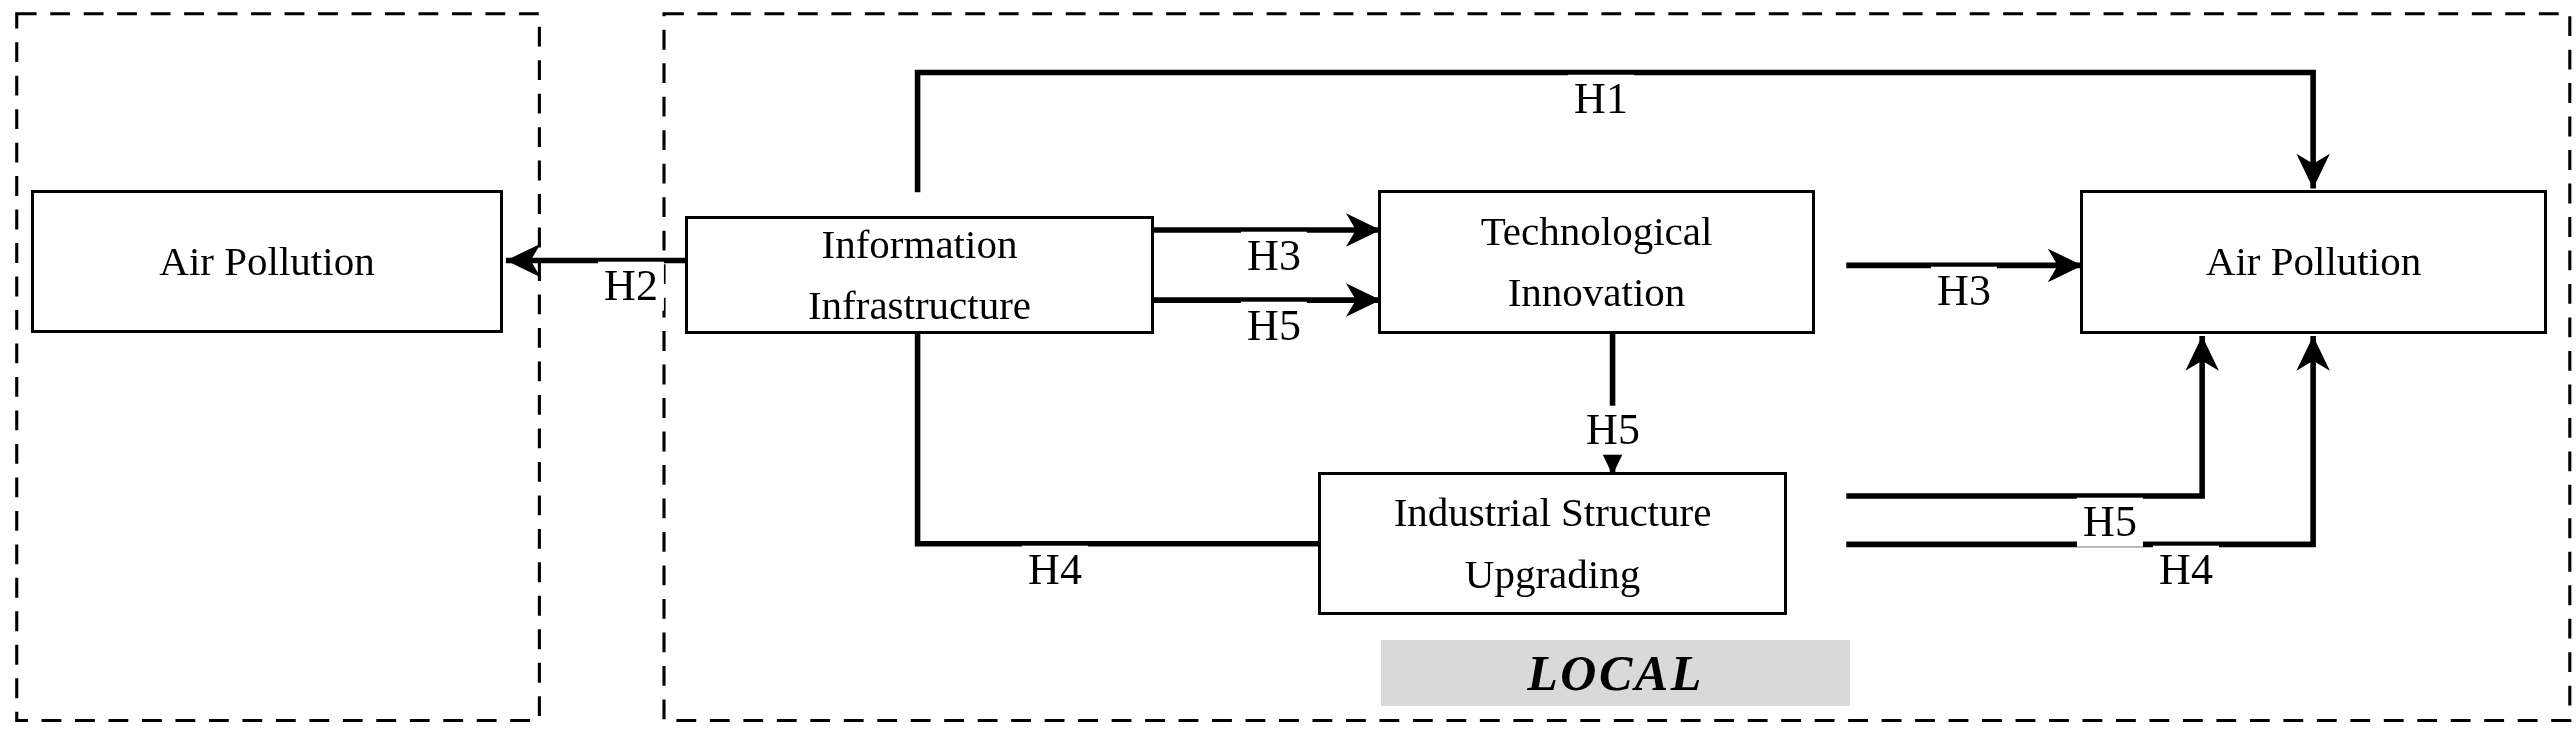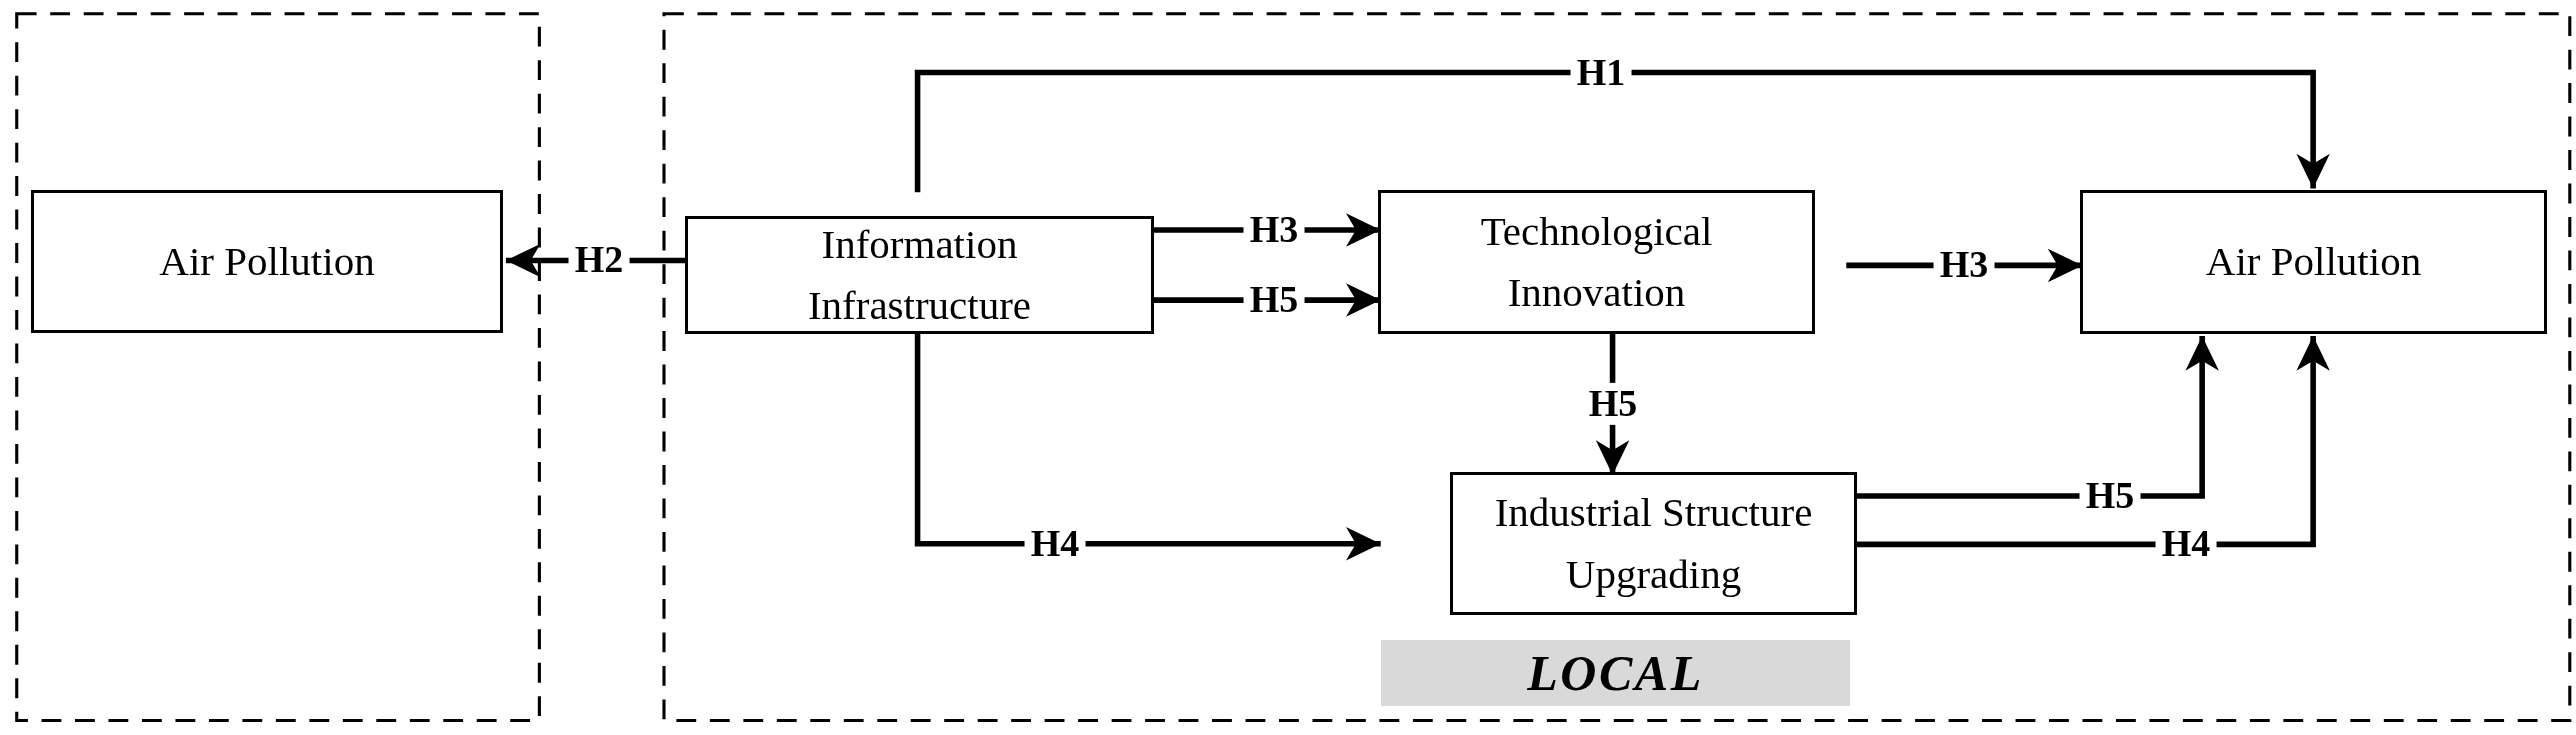--- a/index.html
+++ b/index.html
@@ -33,36 +33,37 @@
     font-size: 41px;
     line-height: 1.5;
     color: #000000;
     white-space: pre-line;
     z-index: 2;
   }
   #n-ap-neighbor { left: 31px;   top: 190px; width: 472px; height: 143px; }
   #n-ii          { left: 685px; top: 190px; width: 469px; height: 118px; margin-top: 26px; }
   #n-ti          { left: 1378px; top: 190px; width: 437px; height: 144px; }
   #n-ap-local    { left: 2080px; top: 190px; width: 467px; height: 144px; }
-  #n-isu         { left: 1450px; top: 472px; width: 407px; height: 143px; }
+  #n-isu         { left: 1318px; top: 472px; width: 469px; height: 143px; }
 
   .elabel {
     position: absolute;
     transform: translate(-50%, -50%);
     background: #ffffff;
     padding: 1.2px 6.2px;
-    font-size: 38px;
-    font-weight: bold;
+    font-size: 44px;
+    font-weight: normal;
     line-height: 1.05;
     color: #000000;
     z-index: 3;
     white-space: nowrap;
+    margin-top: 26px;
   }
   #l-h1  { left: 1601px; top: 73px; }
-  #l-h2  { left: 599px;  top: 260px; }
+  #l-h2  { left: 631px;  top: 260px; }
   #l-h3a { left: 1274px; top: 230px; }
   #l-h5a { left: 1274px; top: 300px; }
   #l-h3b { left: 1964px; top: 265px; }
   #l-h5b { left: 1613px; top: 404px; }
   #l-h4a { left: 1055px; top: 544px; }
   #l-h5c { left: 2110px; top: 496px; }
   #l-h4b { left: 2186px; top: 544px; }
 
   .region-label {
     position: absolute;

